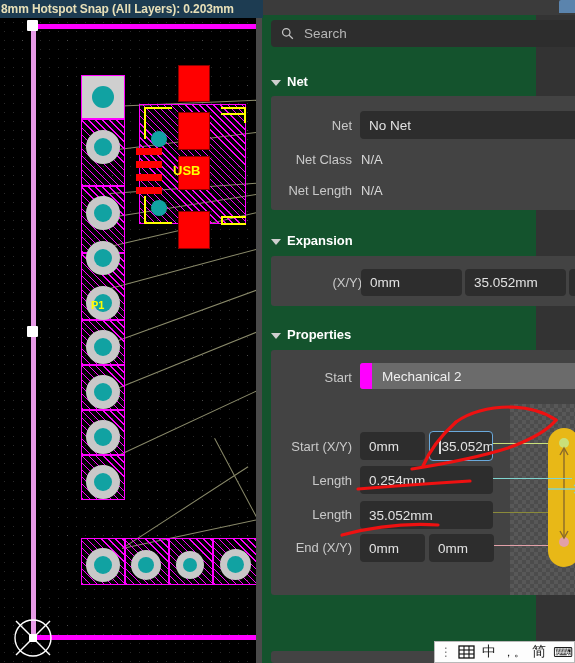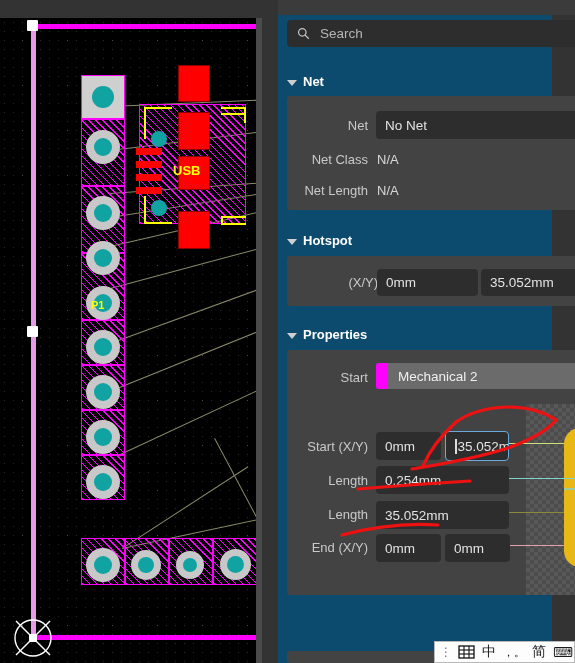--- a/index.html
+++ b/index.html
@@ -46,21 +46,21 @@
      border:1px solid #f0f;box-sizing:border-box;}
   .redrect{position:absolute;background:#f00;}
   .redrect.o{border:1px solid #8b0000;box-sizing:border-box;}
   .yellowline{position:absolute;background:#ff0;}
   .cyan-dot{position:absolute;border-radius:50%;background:#11a2a2;}
   .silk{position:absolute;color:#ff0;font:bold 11px "Liberation Sans",sans-serif;}
 
   .canvas-gutter{position:absolute;left:256px;top:18px;width:6px;height:645px;background:#4a4a4a;}
 
   
-  .panel{position:absolute;left:262px;top:0;width:274px;height:663px;background:#0c4a6e;margin-left:16px;}
+  .panel{position:absolute;left:262px;top:0;width:274px;height:663px;background:#14532d;}
   .panel-topbar{position:absolute;left:0;top:0;width:313px;height:15px;background:#3b3b3b;}
   .tab-blue{position:absolute;left:297px;top:0;width:28px;height:13px;
      background:#5b84ad;border-radius:2px 2px 0 0;}
 
   .searchbox{position:absolute;left:9px;top:20px;width:312px;height:27px;
      background:#2d2d2d;border-radius:4px;display:flex;align-items:center;}
   .searchbox .mag{margin-left:10px;width:13px;height:13px;flex:none;}
   .searchbox .ph{margin-left:10px;color:#b6b6b6;font-size:13.5px;}
 
   .sect-head{position:absolute;display:flex;align-items:center;gap:6px;
@@ -110,20 +110,21 @@
      display:flex;align-items:center;gap:7px;padding:0 5px;z-index:9;}
   .ime .dots{color:#7a7a7a;font-size:12px;letter-spacing:-1px;}
   .ime .g{color:#1b1b1b;font-size:14px;font-family:"DejaVu Sans",sans-serif;}
   .ime .kb{width:17px;height:14px;flex:none;}
 </style>
 </head>
 <body>
 
 <div id="root">
 
+  <div class="statusbar">8mm Hotspot Snap (All Layers): 0.203mm</div>
 
   <div class="canvas">
     <div class="grid-dots"></div>
     <div class="grid-dots2"></div>
 
     <div class="board-edge-top"></div>
     <div class="board-edge-bot"></div>
     <div class="board-edge-left"></div>
     <div class="vtx-top"></div>
     <div class="vtx-mid"></div>
@@ -270,21 +271,21 @@
     <div class="sect-body" style="left:9px;top:96px;width:312px;height:114px;"></div>
     <div class="lbl" style="left:20px;top:118px;width:70px;">Net</div>
     <div class="field" style="left:98px;top:111px;width:235px;height:28px;">No Net</div>
     <div class="lbl" style="left:12px;top:152px;width:78px;">Net Class</div>
     <div class="val" style="left:99px;top:152px;">N/A</div>
     <div class="lbl" style="left:6px;top:183px;width:84px;">Net Length</div>
     <div class="val" style="left:99px;top:183px;">N/A</div>
 
     <div class="sect-head" style="left:9px;top:233px;">
       <span class="caret"></span>
-      <span>Hotspot</span>
+      <span>Expansion</span>
     </div>
     <div class="sect-body" style="left:9px;top:256px;width:312px;height:50px;"></div>
     <div class="lbl" style="left:40px;top:275px;width:60px;">(X/Y)</div>
     <div class="field" style="left:99px;top:269px;width:101px;height:27px;">0mm</div>
     <div class="field" style="left:203px;top:269px;width:101px;height:27px;">35.052mm</div>
     <div class="field" style="left:307px;top:269px;width:26px;height:27px;"></div>
 
     <div class="sect-head" style="left:9px;top:327px;">
       <span class="caret"></span>
       <span>Properties</span>

